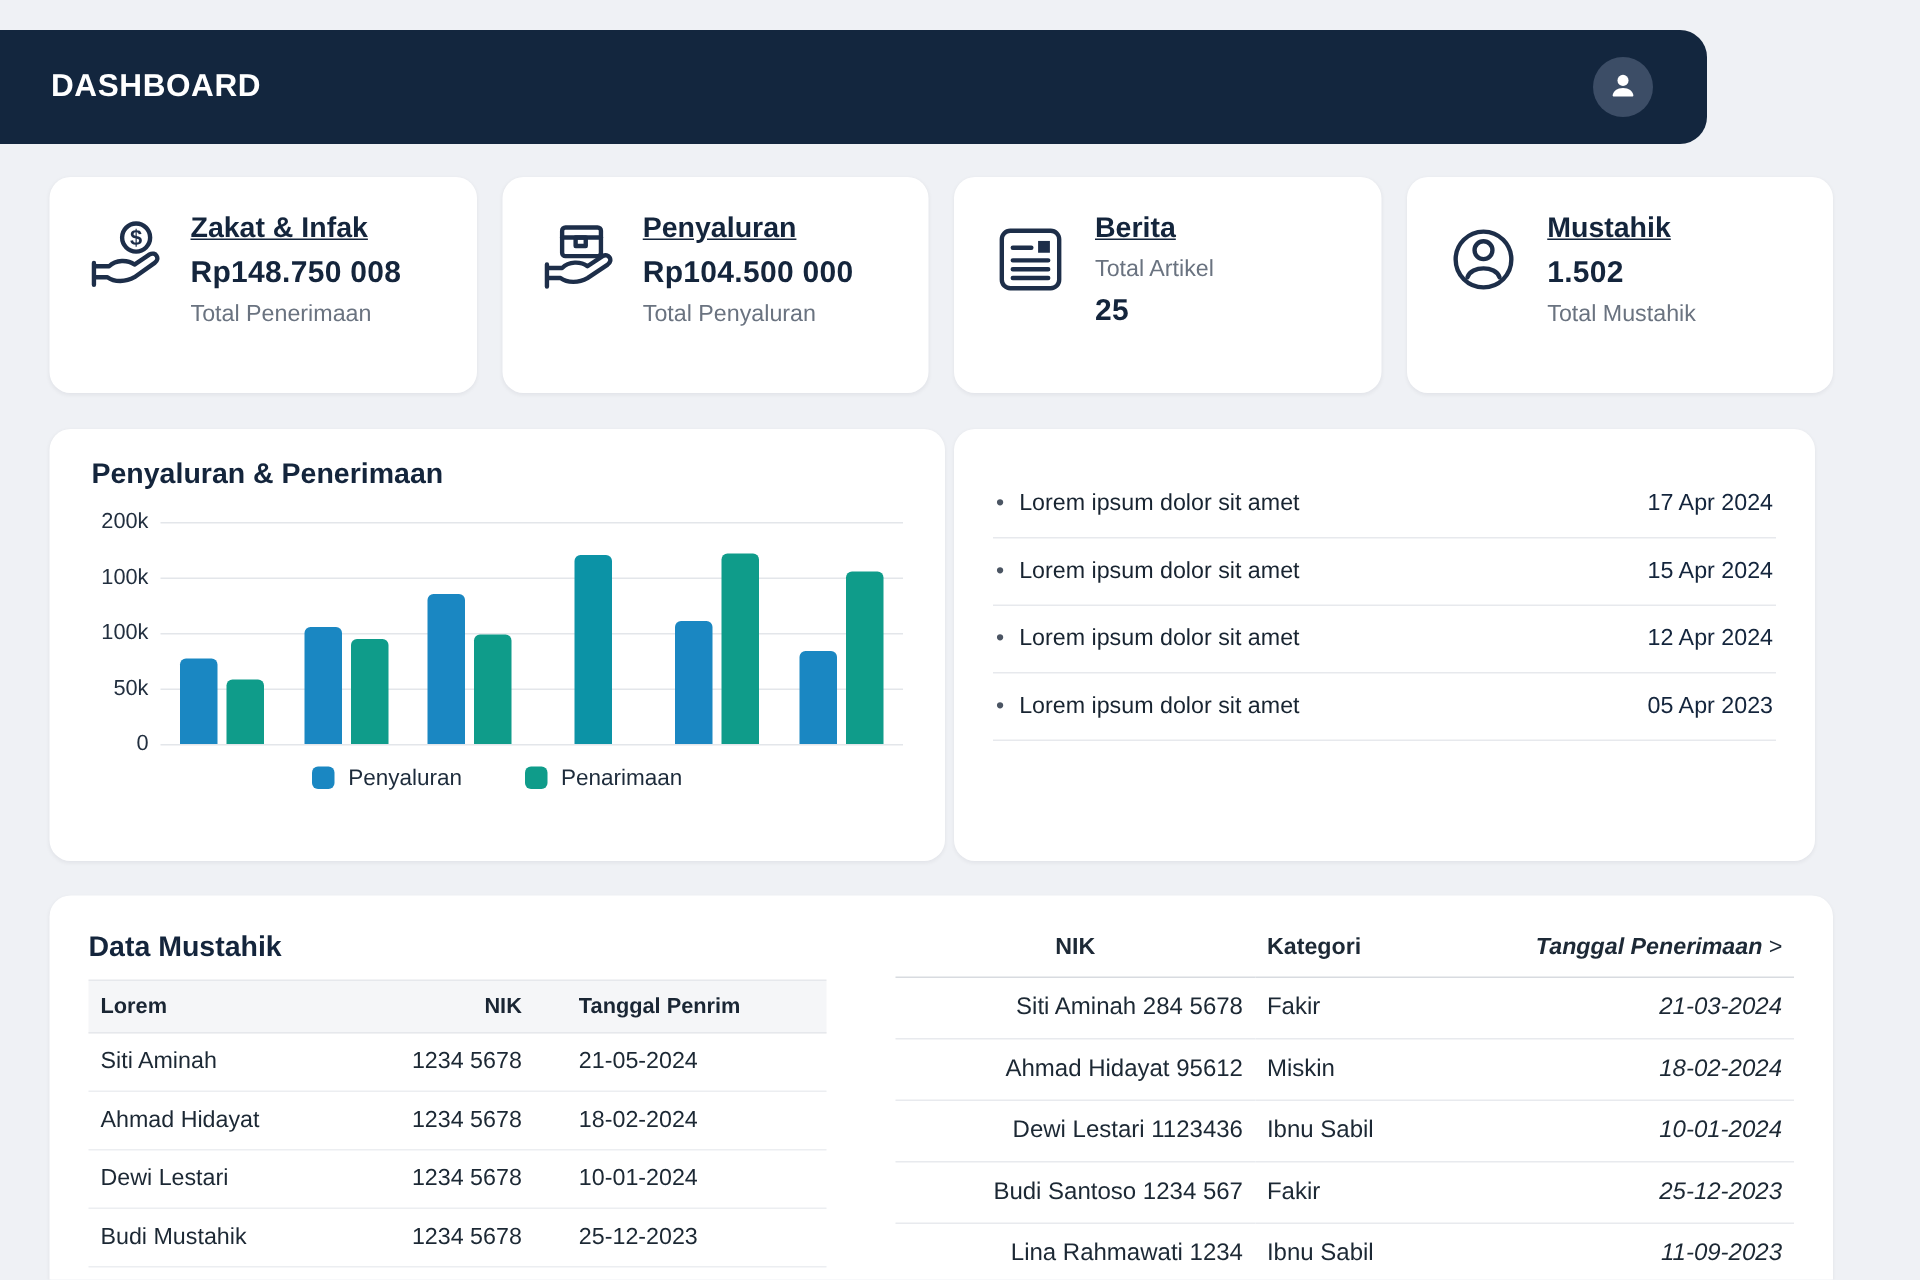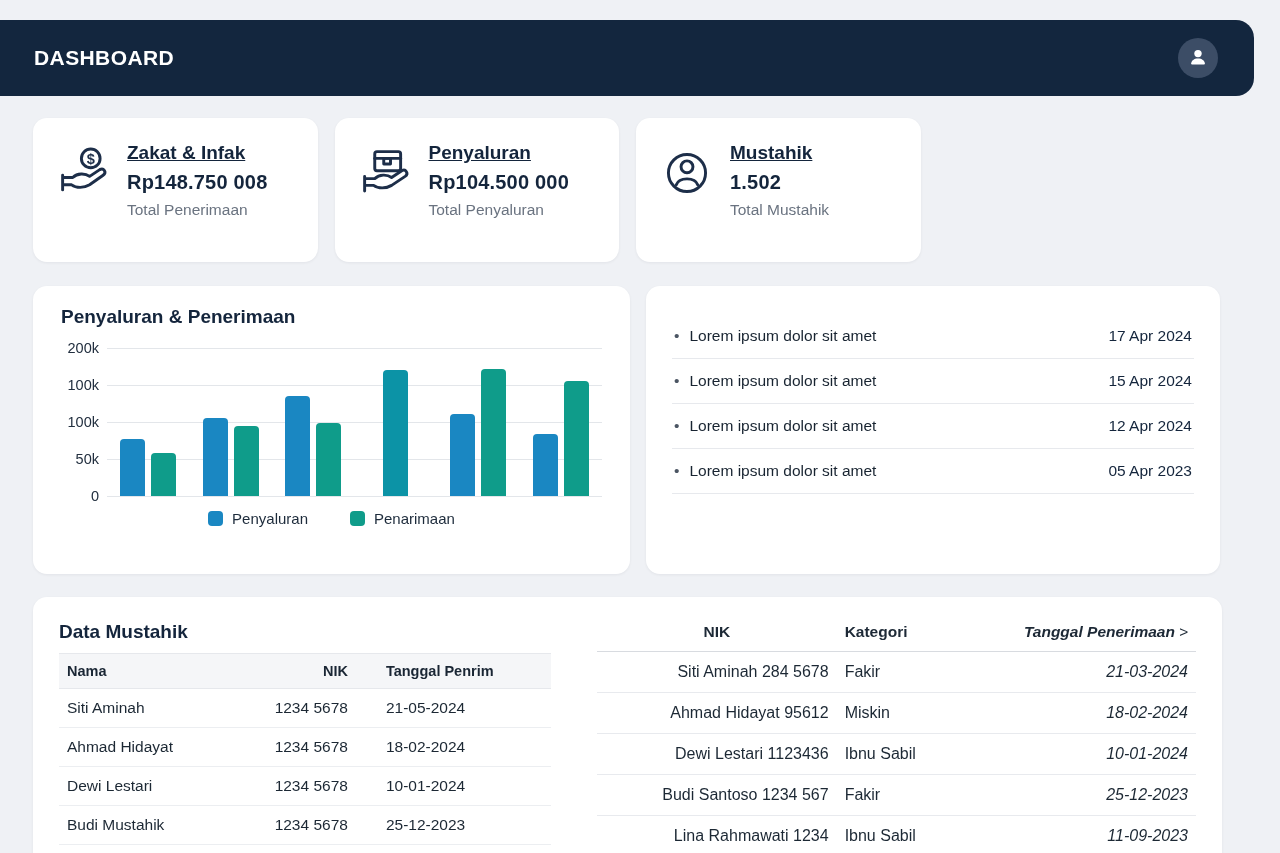--- a/index.html
+++ b/index.html
@@ -1,21 +1,21 @@
 <!DOCTYPE html>
 <html><head>
 <meta charset="utf-8">
 <style>
   * { margin:0; padding:0; box-sizing:border-box; }
   html,body { width:1280px; height:853px; overflow:hidden; }
   body { background:#eff1f5; font-family:"Liberation Sans", sans-serif; color:#16273f; }
 
   
   .topbar {
-    margin-top:20px; width:1254px; height:76px; background:#13263e;
+    margin-top:20px; width:1138px; height:76px; background:#13263e;
     border-radius:0 18px 18px 0; display:flex; align-items:center;
     justify-content:space-between; padding:0 36px 0 34px;
   }
   .topbar-title { color:#fff; font-size:21px; font-weight:700; letter-spacing:.4px; }
   .avatar-btn {
     width:40px; height:40px; border-radius:50%; background:#3c4d66; border:none;
     display:flex; align-items:center; justify-content:center; cursor:pointer;
   }
 
   
@@ -25,21 +25,21 @@
   
   .stats { display:grid; grid-template-columns:repeat(4,1fr); gap:17px; }
   .stat-card { height:144px; padding:22px 24px 16px; display:flex; gap:14px; }
   .stat-icon { width:56px; flex:none; padding-top:6px; }
   .stat-lines { display:flex; flex-direction:column; gap:7px; padding-top:2px; }
   .line-title { font-size:19px; font-weight:700; color:#14253c;text-decoration:underline; }
   .line-value { font-size:20px; font-weight:700; color:#14253c; letter-spacing:.2px; }
   .line-muted { font-size:15.5px; color:#6a7380; }
 
   
-  .mid { display:grid; grid-template-columns:597px 574px; gap:16px; margin-top:24px; }
+  .mid { display:grid; grid-template-columns:597px 574px; gap:6px; margin-top:24px; }
   .chart-card { height:288px; padding:20px 28px 0; }
   .card-title { font-size:19px; font-weight:700; color:#14253c; }
 
   .chart-wrap { display:flex; margin-top:20px; }
   .y-axis { width:46px; position:relative; height:148px; flex:none; }
   .y-tick { position:absolute; right:8px; transform:translateY(-50%); font-size:14.5px; color:#222f3f; }
   .plot { flex:1; position:relative; height:148px; }
   .gridline { position:absolute; left:0; right:0; height:1px; background:#e3e6ea; }
   .bars-row { position:absolute; left:0; right:0; top:0; bottom:0; display:flex; }
   .month-group { flex:1; display:flex; align-items:flex-end; justify-content:center; gap:6px; }
@@ -118,20 +118,33 @@
         <div class="stat-icon"><svg width="54" height="54" viewBox="0 0 48 48" fill="none" stroke="#1d2e49" stroke-width="2.6" stroke-linecap="round" stroke-linejoin="round">
     <rect x="14" y="5" width="23" height="17" rx="2"></rect>
     <path d="M14 11 h23"></path>
             <rect x="22" y="11" width="6" height="5"></rect>
     <path d="M5 27 v13 M5 29 h9 c4 -4 11 -4 15 -1 l9 -6 c3.5 -2 6.5 2.5 3 5 l-12 8 c-5 3 -12 3 -16 0 h-8"></path>
           </svg></div>
         <div class="stat-lines">
           <span class="line-title">Penyaluran</span>
           <span class="line-value">Rp104.500 000</span>
           <span class="line-muted">Total Penyaluran</span>
+        </div>
+      </div>
+      <div class="card stat-card">
+        <div class="stat-icon"><svg width="54" height="54" viewBox="0 0 48 48" fill="none" stroke="#1d2e49" stroke-width="2.6" stroke-linecap="round" stroke-linejoin="round">
+    <rect x="7" y="7" width="34" height="34" rx="5"></rect>
+    <path d="M13.5 17 h11"></path>
+            <rect x="28.5" y="13" width="7" height="7" fill="#1d2e49" stroke="none"></rect>
+    <path d="M13.5 24.5 h21 M13.5 29.8 h21 M13.5 35 h21"></path>
+          </svg></div>
+        <div class="stat-lines">
+          <span class="line-title">Berita</span>
+          <span class="line-muted">Total Artikel</span>
+          <span class="line-value">25</span>
         </div>
       </div>
       <div class="card stat-card">
         <div class="stat-icon"><svg width="54" height="54" viewBox="0 0 48 48" fill="none" stroke="#1d2e49" stroke-width="2.6" stroke-linecap="round" stroke-linejoin="round">
     <circle cx="24" cy="24" r="16.5"></circle>
             <circle cx="24" cy="18.5" r="5.3"></circle>
     <path d="M14.5 34.5 c2.5 -7 16.5 -7 19 0"></path>
           </svg></div>
         <div class="stat-lines">
           <span class="line-title">Mustahik</span>
@@ -218,21 +231,21 @@
         </ul>
     </div>
   </section>
 
   <section class="card bottom-card">
     <div class="left-table-block">
       <div class="card-title">Data Mustahik</div>
       <table class="lt">
         <thead>
             <tr id="ltHead">
-              <th class="col-nama">Nama</th>
+              <th class="col-nama">Lorem</th>
               <th class="col-nik">NIK</th>
               <th class="col-date">Tanggal Penrim</th>
             </tr>
           </thead>
         <tbody id="ltBody">
             <tr>
               <td class="col-nama">Siti Aminah</td>
               <td class="col-nik">1234 5678</td>
               <td class="col-date">21-05-2024</td>
             </tr>

